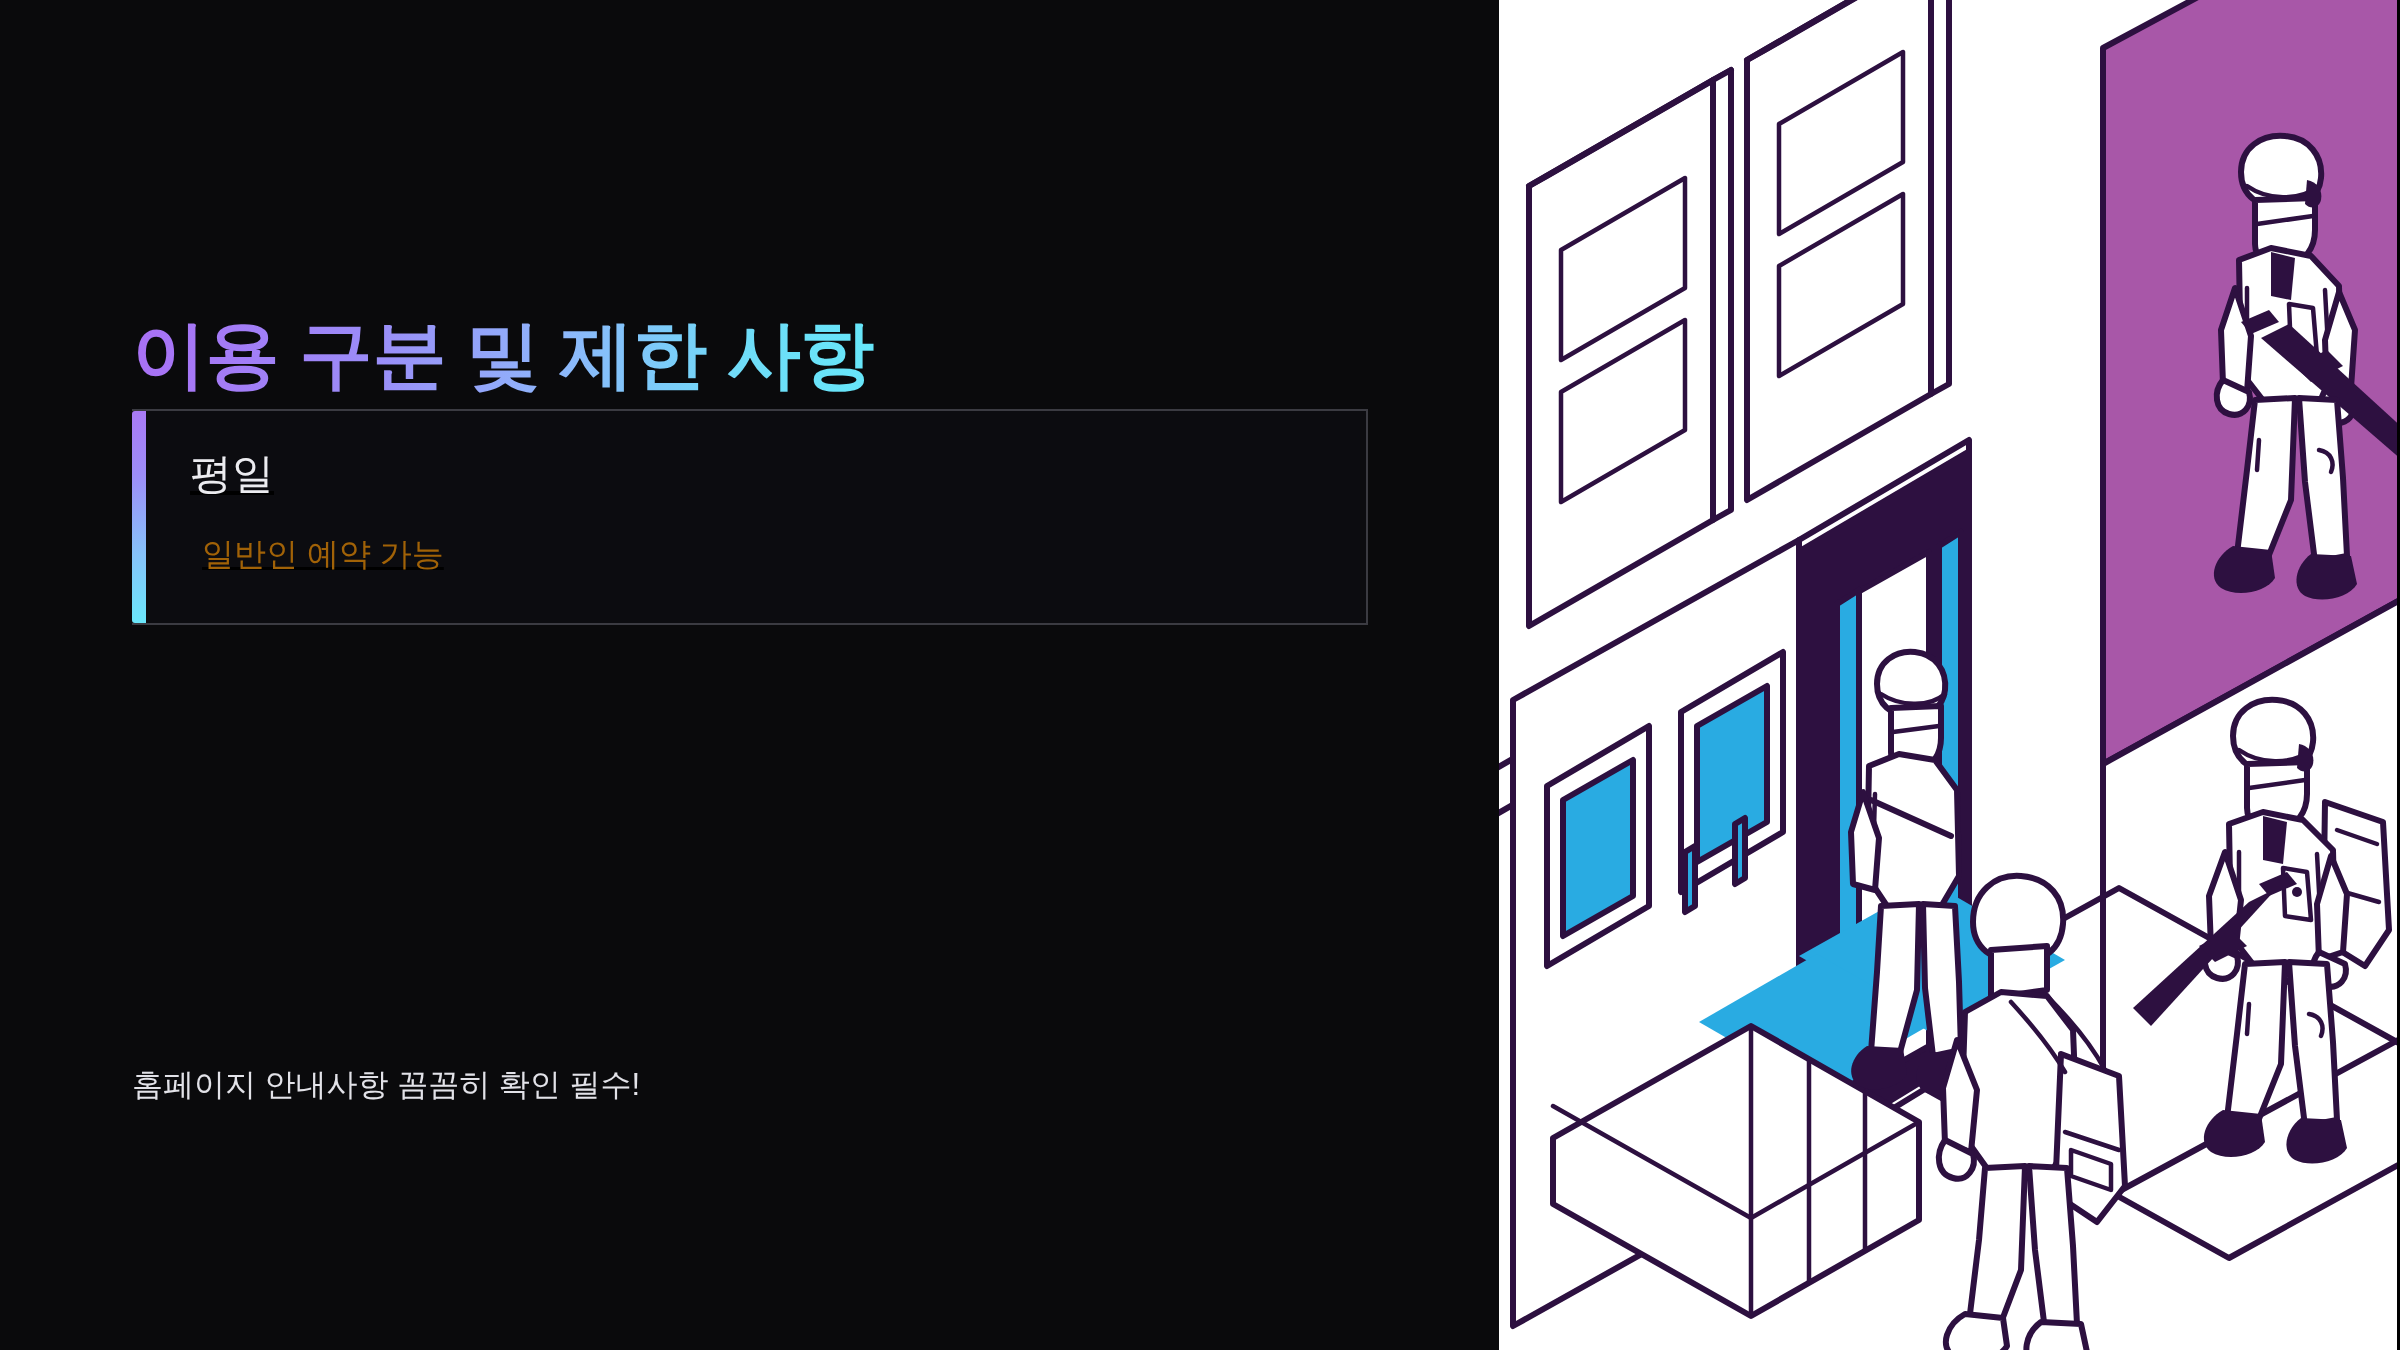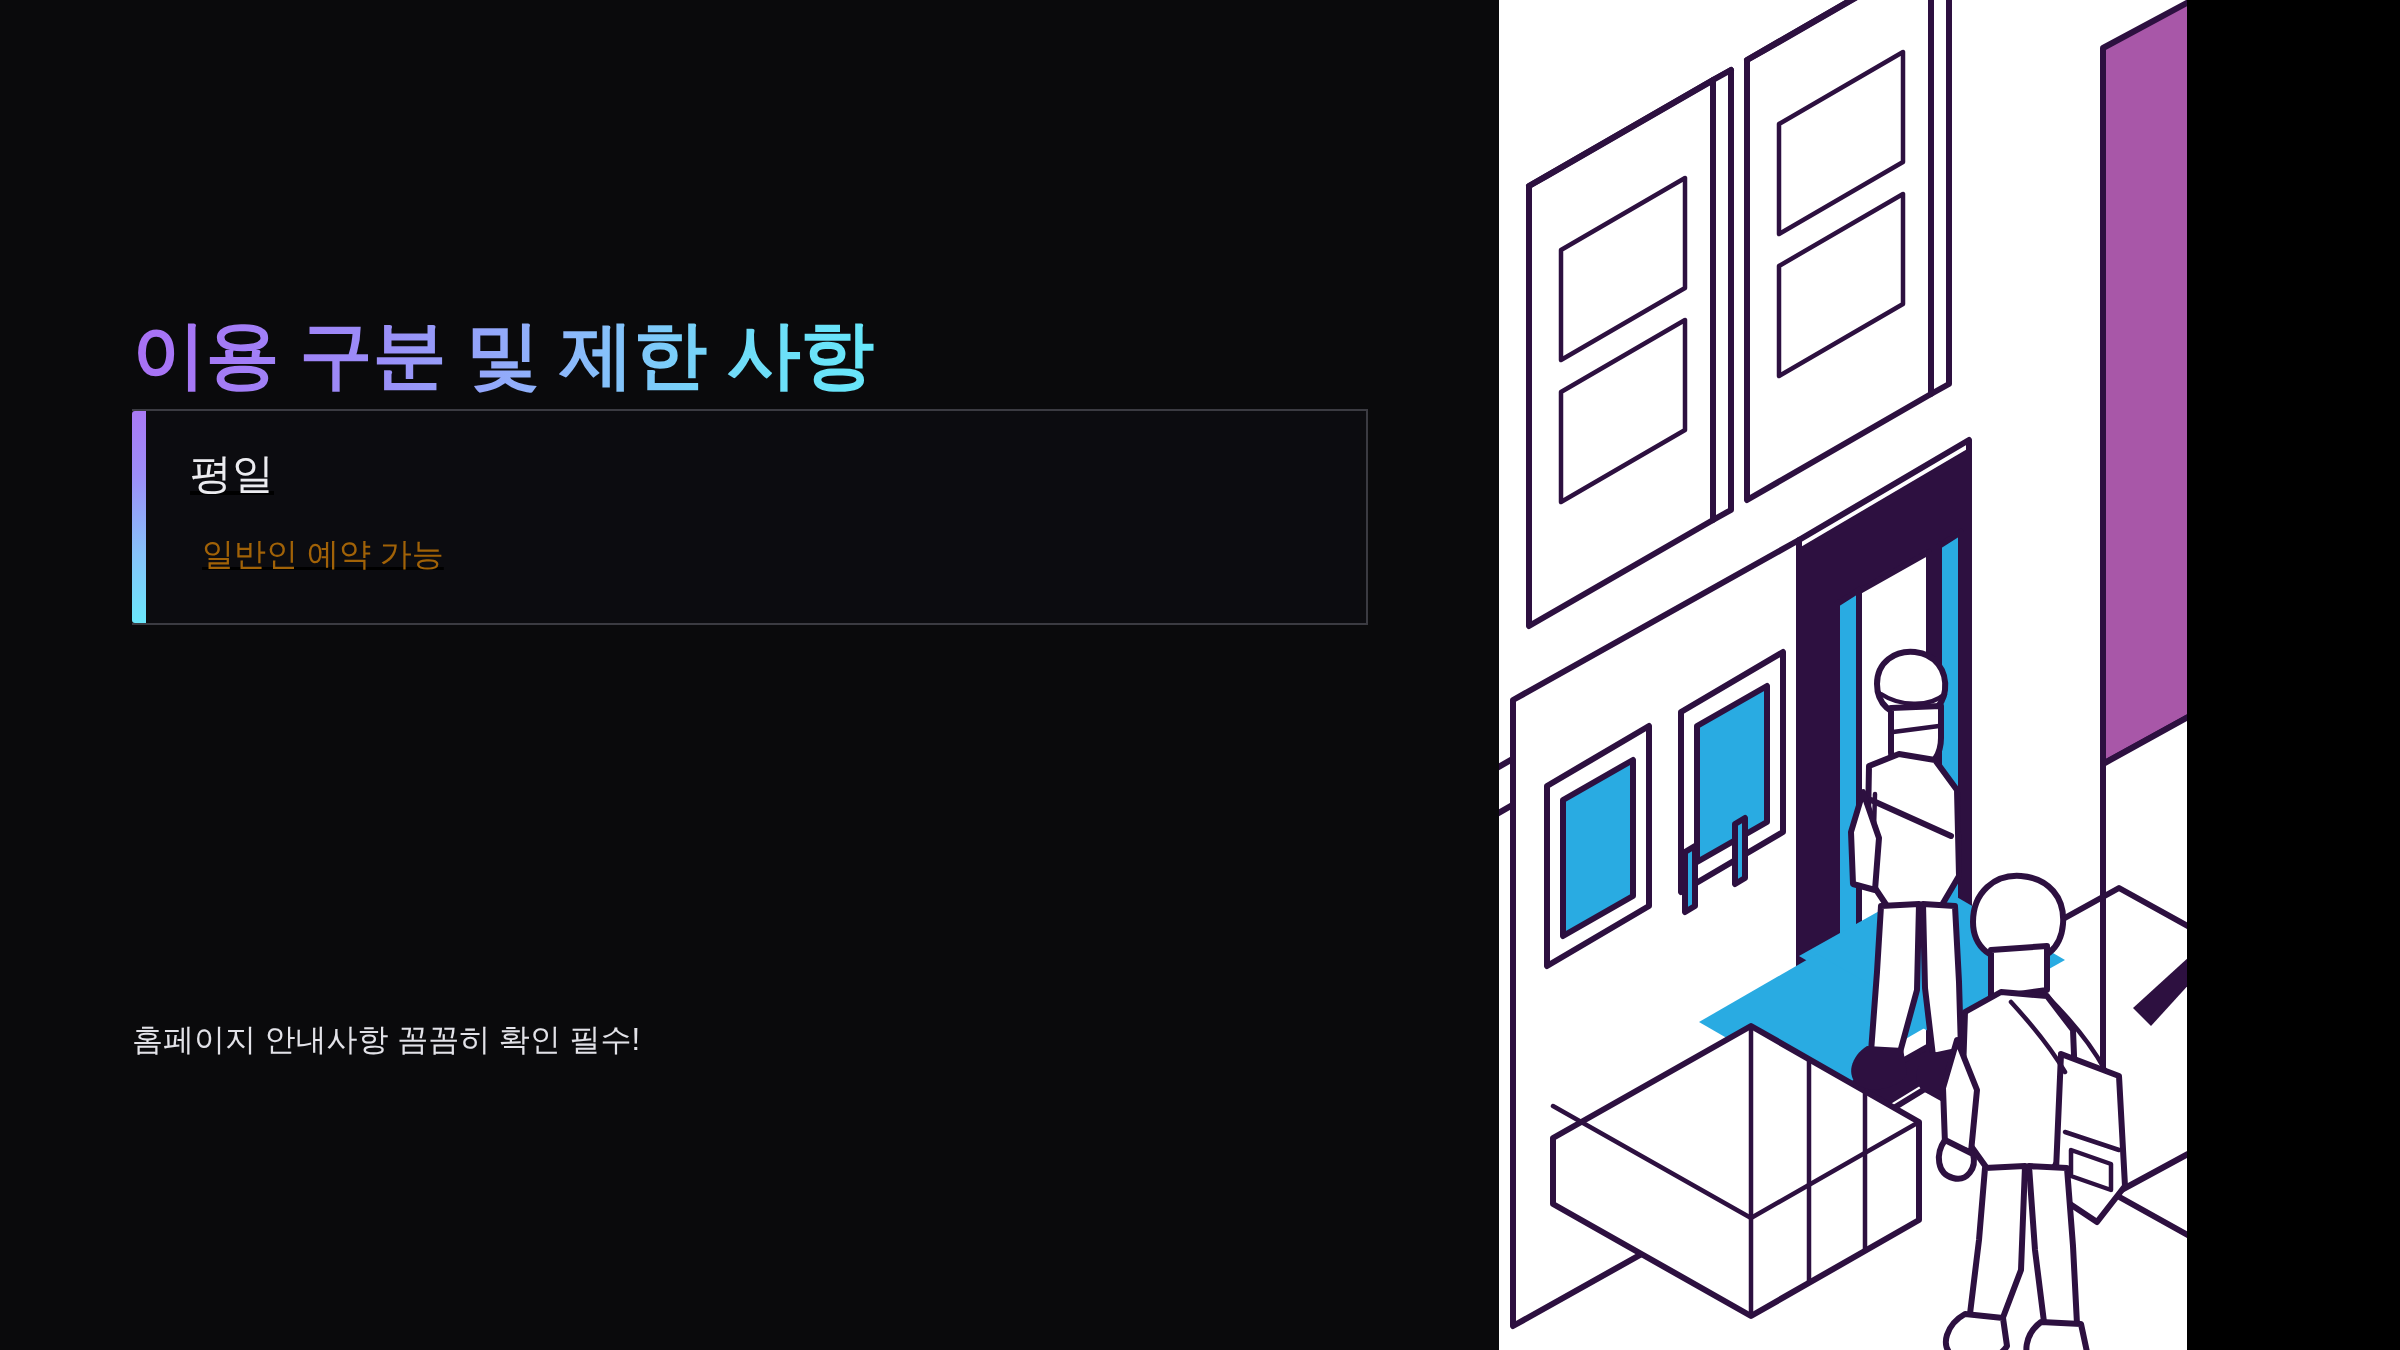--- a/index.html
+++ b/index.html
@@ -3,21 +3,21 @@
 <meta charset="utf-8">
 <title>이용 구분 및 제한 사항</title>
 <style>
   html, body {
     margin: 0;
     padding: 0;
     background: #000;
   }
   .slide {
     position: relative;
-    width: 2187px;
+    width: 2397px;
     height: 1350px;
     display: flex;
     background: #0a0a0c;
     overflow: hidden;
     font-family: "Liberation Sans", "DejaVu Sans", sans-serif;
     align-items: flex-end;
   }
 
   
   .left-panel {
@@ -86,21 +86,21 @@
     font-weight: 400;
     color: #a16207;
     line-height: 1.35;
     margin: 12px;
   }
   .card-line + .card-line { margin-top: 28px; }
 
   .footnote {
     position: absolute;
     left: 132px;
-    top: 1020px;
+    top: 1065px;
     font-size: 31px;
     font-weight: 400;
     color: #e2e2e8;
     line-height: 1.3;
     white-space: nowrap;
   }
 
   
   .right-panel {
     position: relative;

